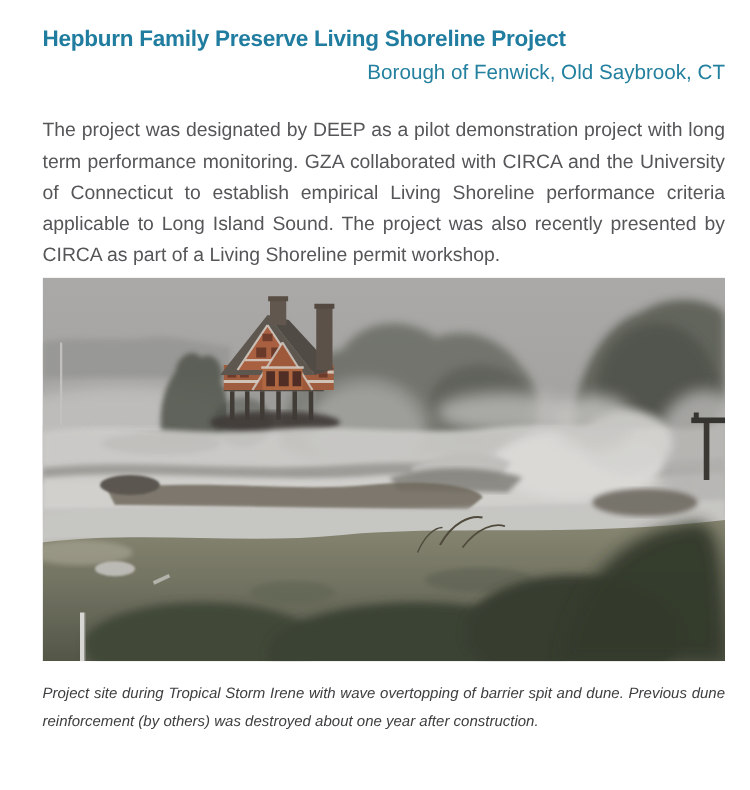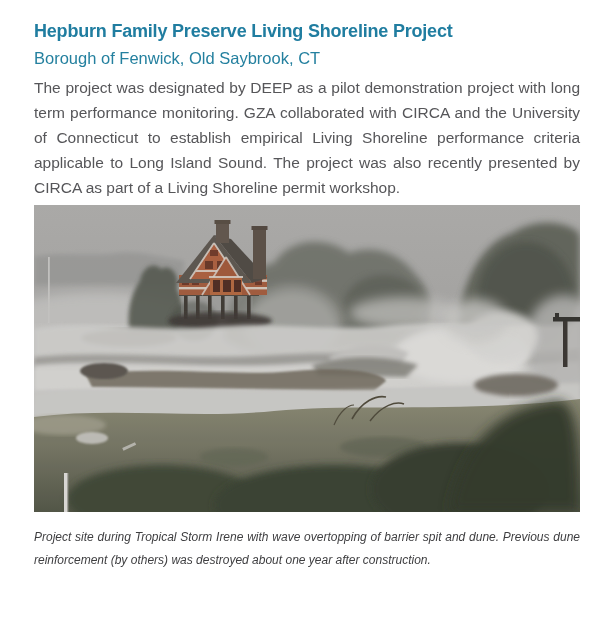--- a/index.html
+++ b/index.html
@@ -8,23 +8,24 @@
     font-family:"Liberation Sans", sans-serif;
   }
   .page { padding:18px 20px 0 34px; }
   .title {
     margin:0; font-size:18px; line-height:27px; font-weight:700;
     color:#207da0; letter-spacing:-0.2px; white-space:nowrap;
   }
   .subtitle {
     margin:2px 0 0; font-size:16.5px; line-height:22px; font-weight:400;
     color:#24809f;
+    text-align:right;
   }
   .body-text {
-    margin:6px 0 0; width:546px; font-size:15.5px; line-height:25px;
+    margin:23px 0 0; width:546px; font-size:15.5px; line-height:25px;
     color:#565659; text-align:justify;
   }
   .photo { margin:5px 0 0; width:546px; height:307px; overflow:hidden; }
   .photo svg { display:block; }
   .caption {
     margin:14px 0 0; width:546px; font-size:12px; line-height:23px;
     font-style:italic; color:#3e3e40; text-align:justify;
   }
 </style>
 </head>

